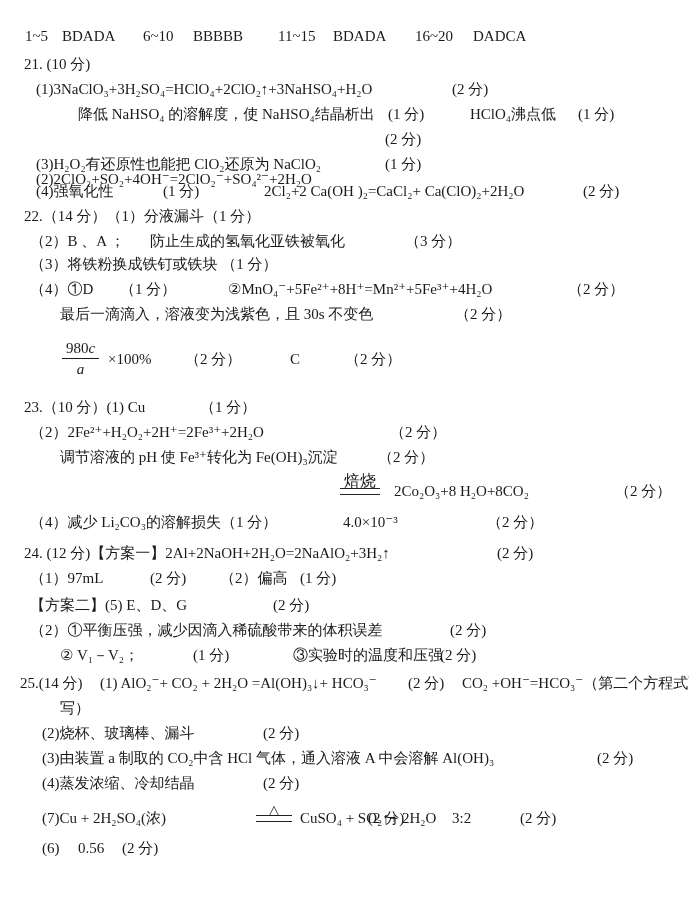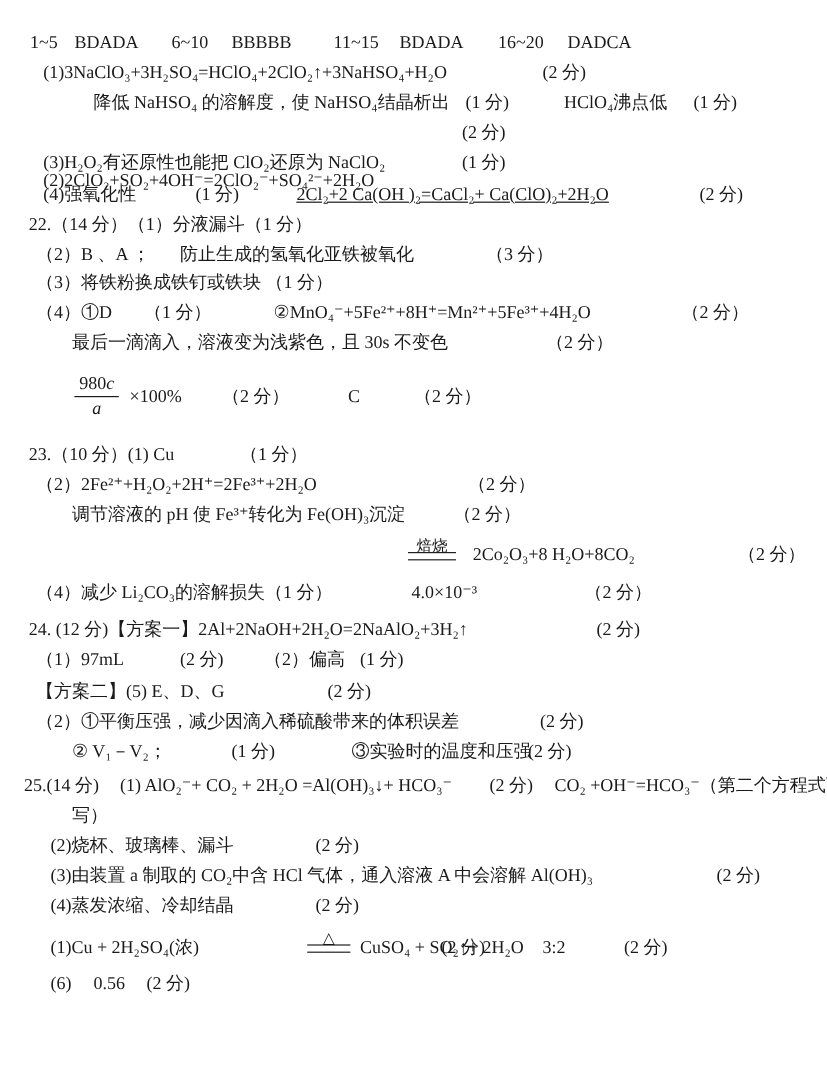--- a/index.html
+++ b/index.html
@@ -18,40 +18,43 @@
   .t.frac-line{height:52px;line-height:52px;}
   .frac{position:absolute;left:62px;top:5px;line-height:20px;text-align:center;display:inline-block;}
   .frac .num{display:block;padding:0 4px 0;border-bottom:1.3px solid #1a1a1a;}
   .frac .den{display:block;font-style:italic;}
   .ivar{font-style:italic;}
   
   .t.cond-line-a{height:30px;line-height:30px;}
   .t.cond-line-b{height:32px;line-height:32px;}
   .rxn{position:absolute;height:5px;border-top:1.4px solid #222;border-bottom:1.4px solid #222;}
   .rxn .cond{position:absolute;left:50%;transform:translateX(-50%);bottom:5px;line-height:1;white-space:nowrap;}
-  .cond-sm{font-size:13px;}
+  .cond-sm{font-size:16px;}
   .cond-tri{font-size:13px;bottom:4px;}
 </style>
 </head>
 <body>
 
 <div class="page">
 
 
   <div class="t" style="margin-top:18px;">
     <span class="seg" style="left:25px;">1~5</span>
     <span class="seg" style="left:62px;">BDADA</span>
     <span class="seg" style="left:143px;">6~10</span>
     <span class="seg" style="left:193px;">BBBBB</span>
     <span class="seg" style="left:278px;">11~15</span>
     <span class="seg" style="left:333px;">BDADA</span>
     <span class="seg" style="left:415px;">16~20</span>
     <span class="seg" style="left:473px;">DADCA</span>
   </div>
 
+  <div class="t" style="margin-top:3px;">
+    <span class="seg" style="left:24px;">21. (10 分)</span>
+  </div>
   <div class="t">
     <span class="seg" style="left:36px;">(1)3NaClO₃+3H₂SO₄=HClO₄+2ClO₂↑+3NaHSO₄+H₂O</span>
     <span class="seg" style="left:452px;">(2 分)</span>
   </div>
   <div class="t">
     <span class="seg" style="left:60px;padding-left:18px;">降低 NaHSO₄ 的溶解度，使 NaHSO₄结晶析出</span>
     <span class="seg" style="left:388px;">(1 分)</span>
     <span class="seg" style="left:470px;">HClO₄沸点低</span>
     <span class="seg" style="left:578px;">(1 分)</span>
   </div>
@@ -59,21 +62,21 @@
     <span class="seg" style="left:36px;margin-top:40px;">(2)2ClO₂+SO₂+4OH⁻=2ClO₂⁻+SO₄²⁻+2H₂O</span>
     <span class="seg" style="left:385px;">(2 分)</span>
   </div>
   <div class="t">
     <span class="seg" style="left:36px;">(3)H₂O₂有还原性也能把 ClO₂还原为 NaClO₂</span>
     <span class="seg" style="left:385px;">(1 分)</span>
   </div>
   <div class="t" style="margin-top:2px;">
     <span class="seg" style="left:36px;">(4)强氧化性</span>
     <span class="seg" style="left:163px;">(1 分)</span>
-    <span class="seg" style="left:247px;text-decoration:underline;">2Cl₂+2 Ca(OH )₂=CaCl₂+ Ca(ClO)₂+2H₂O</span>
+    <span class="seg" style="left:264px;">2Cl₂+2 Ca(OH )₂=CaCl₂+ Ca(ClO)₂+2H₂O</span>
     <span class="seg" style="left:583px;">(2 分)</span>
   </div>
 
   <div class="t">
     <span class="seg" style="left:24px;">22.（14 分）（1）分液漏斗（1 分）</span>
   </div>
   <div class="t">
     <span class="seg" style="left:30px;">（2）B 、A ；</span>
     <span class="seg" style="left:150px;">防止生成的氢氧化亚铁被氧化</span>
     <span class="seg" style="left:405px;">（3 分）</span>
@@ -167,21 +170,21 @@
   </div>
   <div class="t">
     <span class="seg" style="left:42px;">(3)由装置 a 制取的 CO₂中含 HCl 气体，通入溶液 A 中会溶解 Al(OH)₃</span>
     <span class="seg" style="left:597px;">(2 分)</span>
   </div>
   <div class="t">
     <span class="seg" style="left:42px;">(4)蒸发浓缩、冷却结晶</span>
     <span class="seg" style="left:263px;">(2 分)</span>
   </div>
   <div class="t cond-line-b" style="margin-top:6px;">
-    <span class="seg" style="left:42px;">(1)Cu + 2H₂SO₄(浓)</span>
+    <span class="seg" style="left:42px;">(7)Cu + 2H₂SO₄(浓)</span>
     <span class="rxn" style="left:256px;top:13px;width:36px;">
       <span class="cond cond-tri">△</span>
     </span>
     <span class="seg" style="left:300px;">CuSO₄ + SO₂↑+ 2H₂O</span>
     <span class="seg" style="left:368px;">(2 分)</span>
     <span class="seg" style="left:452px;">3:2</span>
     <span class="seg" style="left:520px;">(2 分)</span>
   </div>
   <div class="t" style="margin-top:2px;">
     <span class="seg" style="left:42px;">(6)</span>

